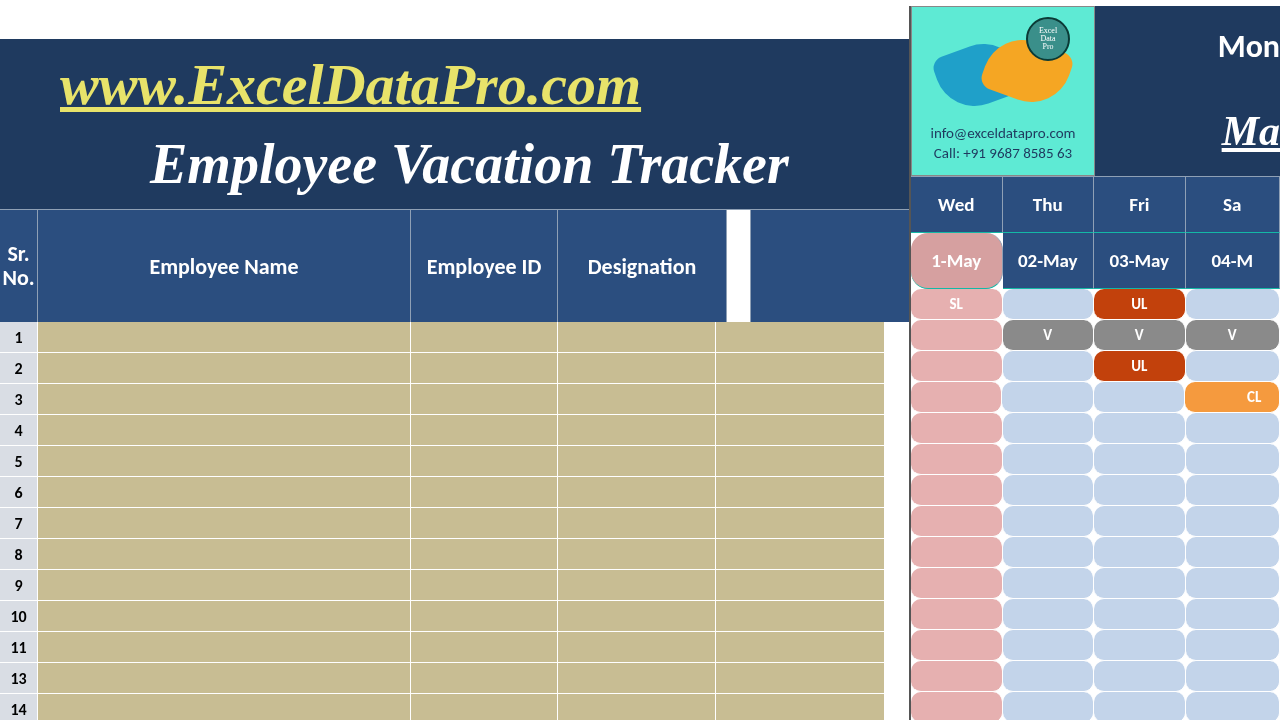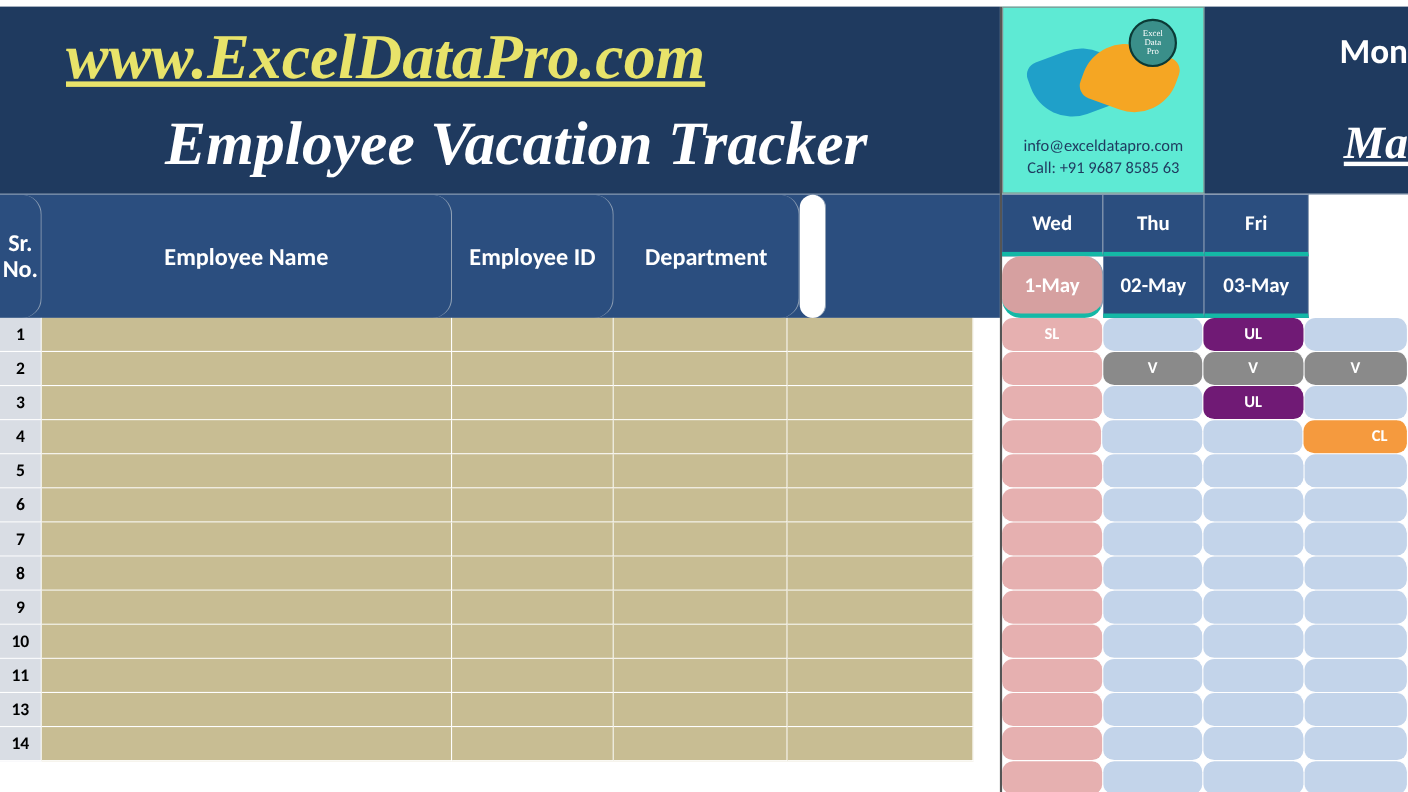--- a/index.html
+++ b/index.html
@@ -24,20 +24,21 @@
     position: relative;
   }
   .brand-title {
     font-family: "Brush Script MT", "Segoe Script", cursive;
     font-style: italic;
     color: #e8e36a;
     font-size: 58px;
     text-decoration: underline;
     font-weight: bold;
     padding: 12px 0 0 60px;
+    margin-top: 33px;
   }
   .subtitle {
     font-family: "Brush Script MT", "Segoe Script", cursive;
     font-style: italic;
     color: #ffffff;
     font-size: 56px;
     font-weight: bold;
     padding: 14px 0 0 150px;
   }
 
@@ -50,21 +51,20 @@
   }
   .col-headers > div {
     color: #fff;
     font-weight: bold;
     font-size: 22px;
     display: flex;
     align-items: center;
     justify-content: center;
     border-right: 1px solid #8fa0b5;
     text-align: center;
-    border-radius: 18px;
   }
   .c-sr  { width: 38px; font-size: 16px; line-height: 1.1; }
   .c-name{ width: 373px; }
   .c-id  { width: 147px; font-size: 20px; }
   .c-dept{ width: 158px; font-size: 20px; }
   .c-desg{ width: 169px; font-size: 20px; }
   .c-gap { width: 24px; background: #fff; }
 
   
   .data-rows { }
@@ -186,21 +186,21 @@
   .day-name, .day-date {
     flex: 1;
     background: #2b4e7f;
     color: #fff;
     font-weight: bold;
     font-size: 19px;
     display: flex;
     align-items: center;
     justify-content: center;
     border-right: 1px solid #8fa0b5;
-    border-bottom: 4px solid #14b8a6;
+    border-bottom: 1px solid #14b8a6;
   }
   .holiday .day-date { background: #d6a0a0; border-radius: 17px; }
 
   
   .cal-rows {}
   .cal-row {
     display: flex;
     height: 31px;
   }
   .cal-cell {
@@ -212,21 +212,21 @@
     font-weight: bold;
     font-size: 15px;
     display: flex;
     align-items: center;
     justify-content: center;
     border-radius: 10px;
   }
   .cal-cell:last-child { width: 95px; }
   .cal-cell.holiday  { background: #e6b0b0; }
   .cal-cell.code-SL  { background: #e6b0b0; }
-  .cal-cell.code-UL  { background: #701a75; }
+  .cal-cell.code-UL  { background: #c2410c; }
   .cal-cell.code-V   { background: #8a8a8a; }
   .cal-cell.code-CL  { background: #f59a3e; padding-left: 44px; }
 
   .toolbar-gap {
     height: 6px;
     background: #fff;
     width: 1280px;
   }
 </style>
 </head>
@@ -240,21 +240,21 @@
     <div class="brand-bar">
       <div class="brand-title">www.ExcelDataPro.com</div>
       <div class="subtitle">Employee Vacation Tracker</div>
     </div>
 
     <div class="col-headers">
       <div class="c-sr" style="white-space:pre-line">Sr.
 No.</div>
       <div class="c-name">Employee Name</div>
       <div class="c-id">Employee ID</div>
-      <div class="c-desg">Department</div>
+      <div class="c-desg">Designation</div>
       <div class="c-gap"></div>
     </div>
 
     <div class="data-rows" id="emp-rows">
         <div class="row">
           <div class="cell-sr">1</div>
           <div class="cell-name"></div>
           <div class="cell-id"></div>
           <div class="cell-dept"></div>
           <div class="cell-desg"></div>
@@ -386,20 +386,24 @@
           <div class="day-date">1-May</div>
         </div>
         <div class="date-col">
           <div class="day-name">Thu</div>
           <div class="day-date">02-May</div>
         </div>
         <div class="date-col">
           <div class="day-name">Fri</div>
           <div class="day-date">03-May</div>
         </div>
+        <div class="date-col">
+          <div class="day-name">Sa</div>
+          <div class="day-date">04-M</div>
+        </div>
       </div>
 
     <div class="cal-rows" id="cal-rows">
         <div class="cal-row">
           <div class="cal-cell code-SL">SL</div>
           <div class="cal-cell"></div>
           <div class="cal-cell code-UL">UL</div>
           <div class="cal-cell"></div>
         </div>
         <div class="cal-row">

